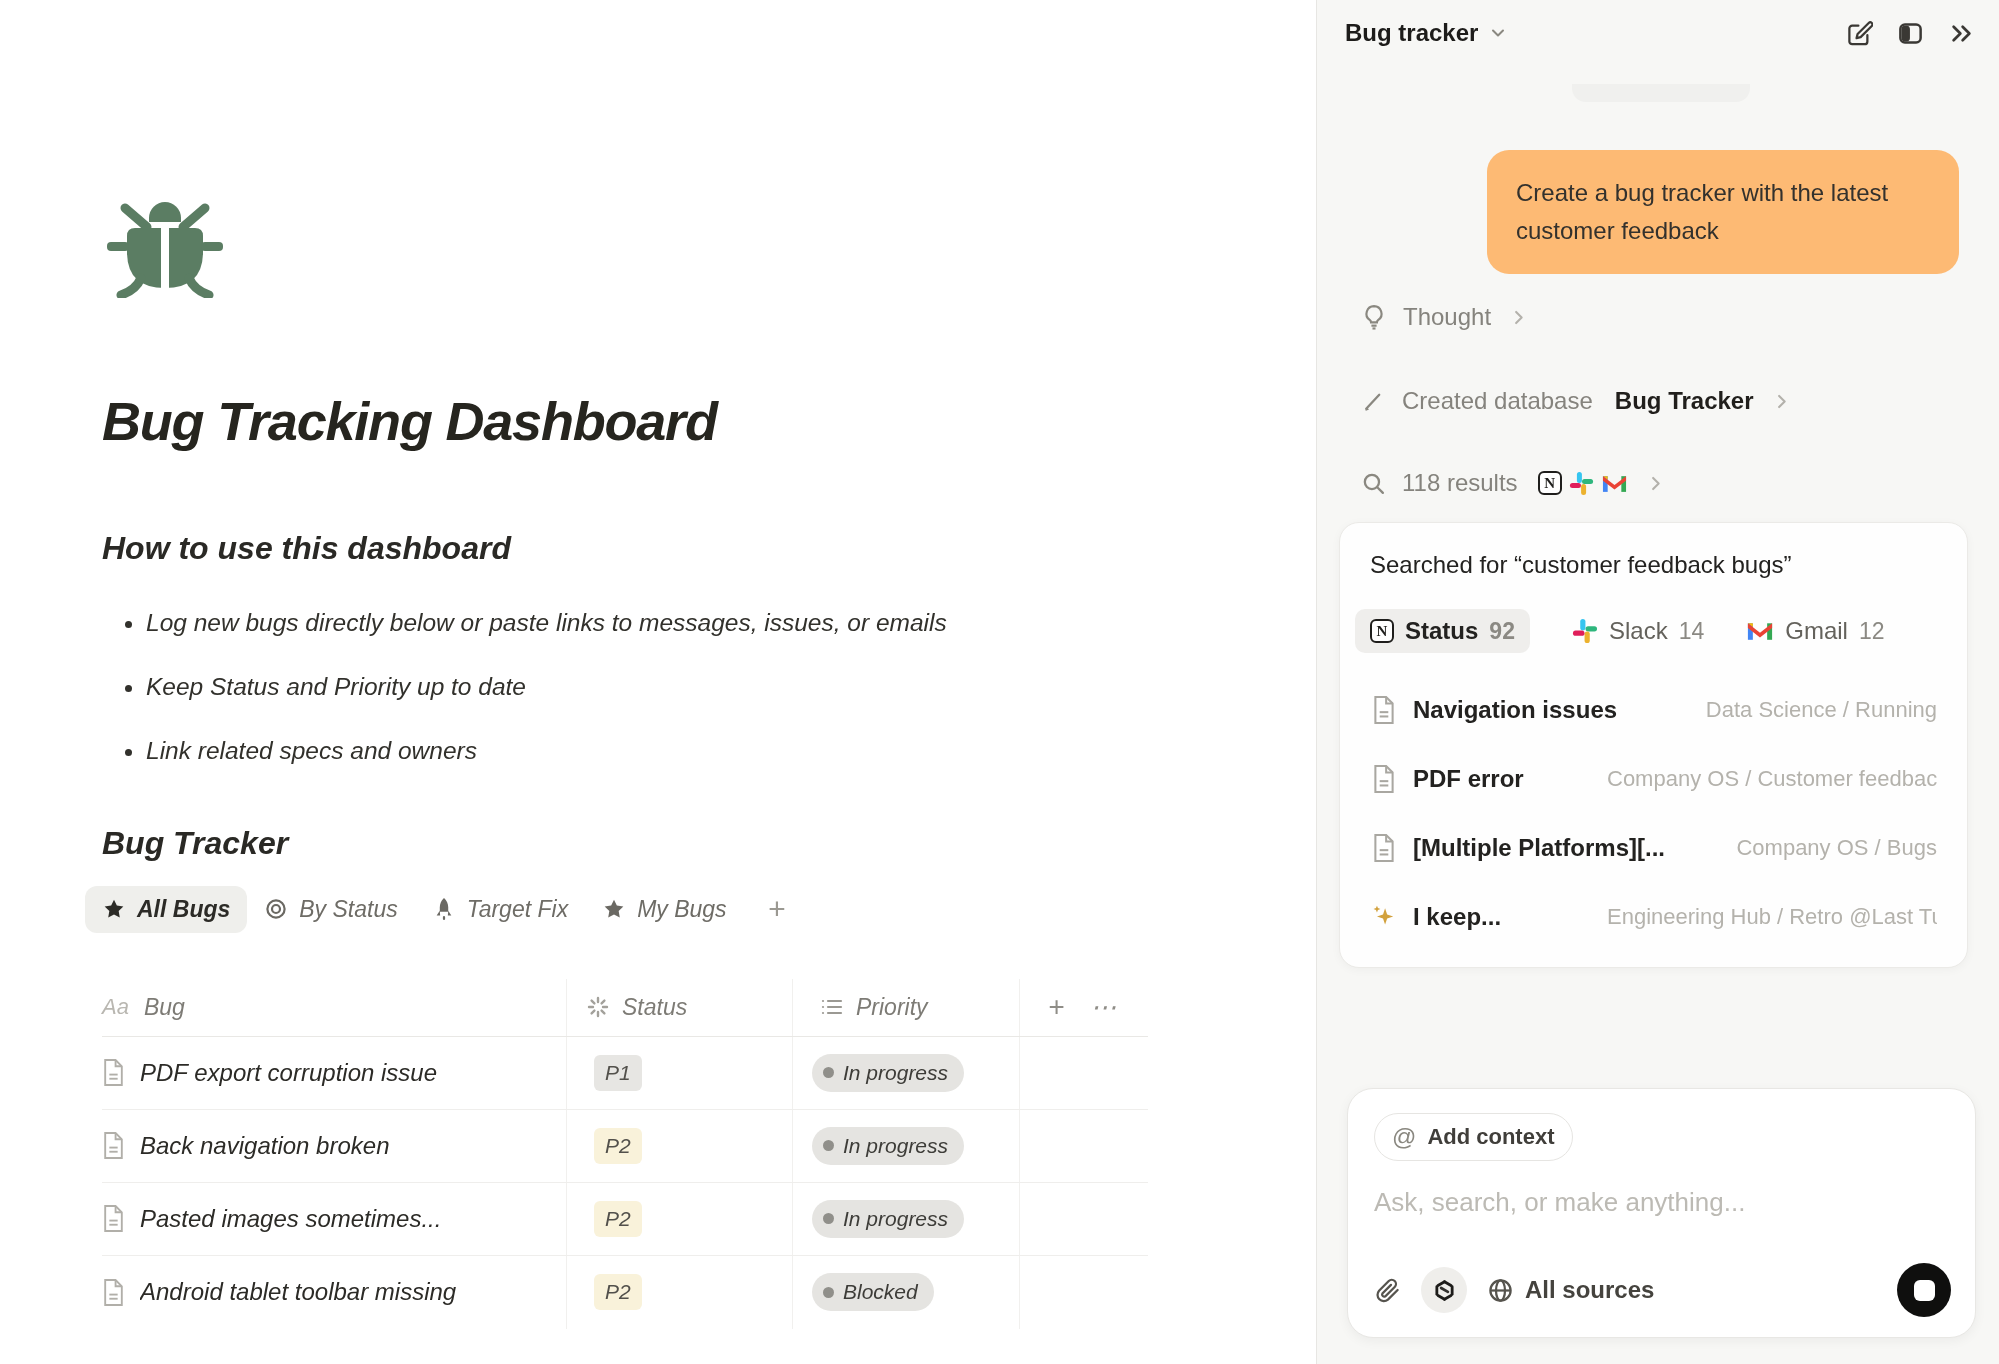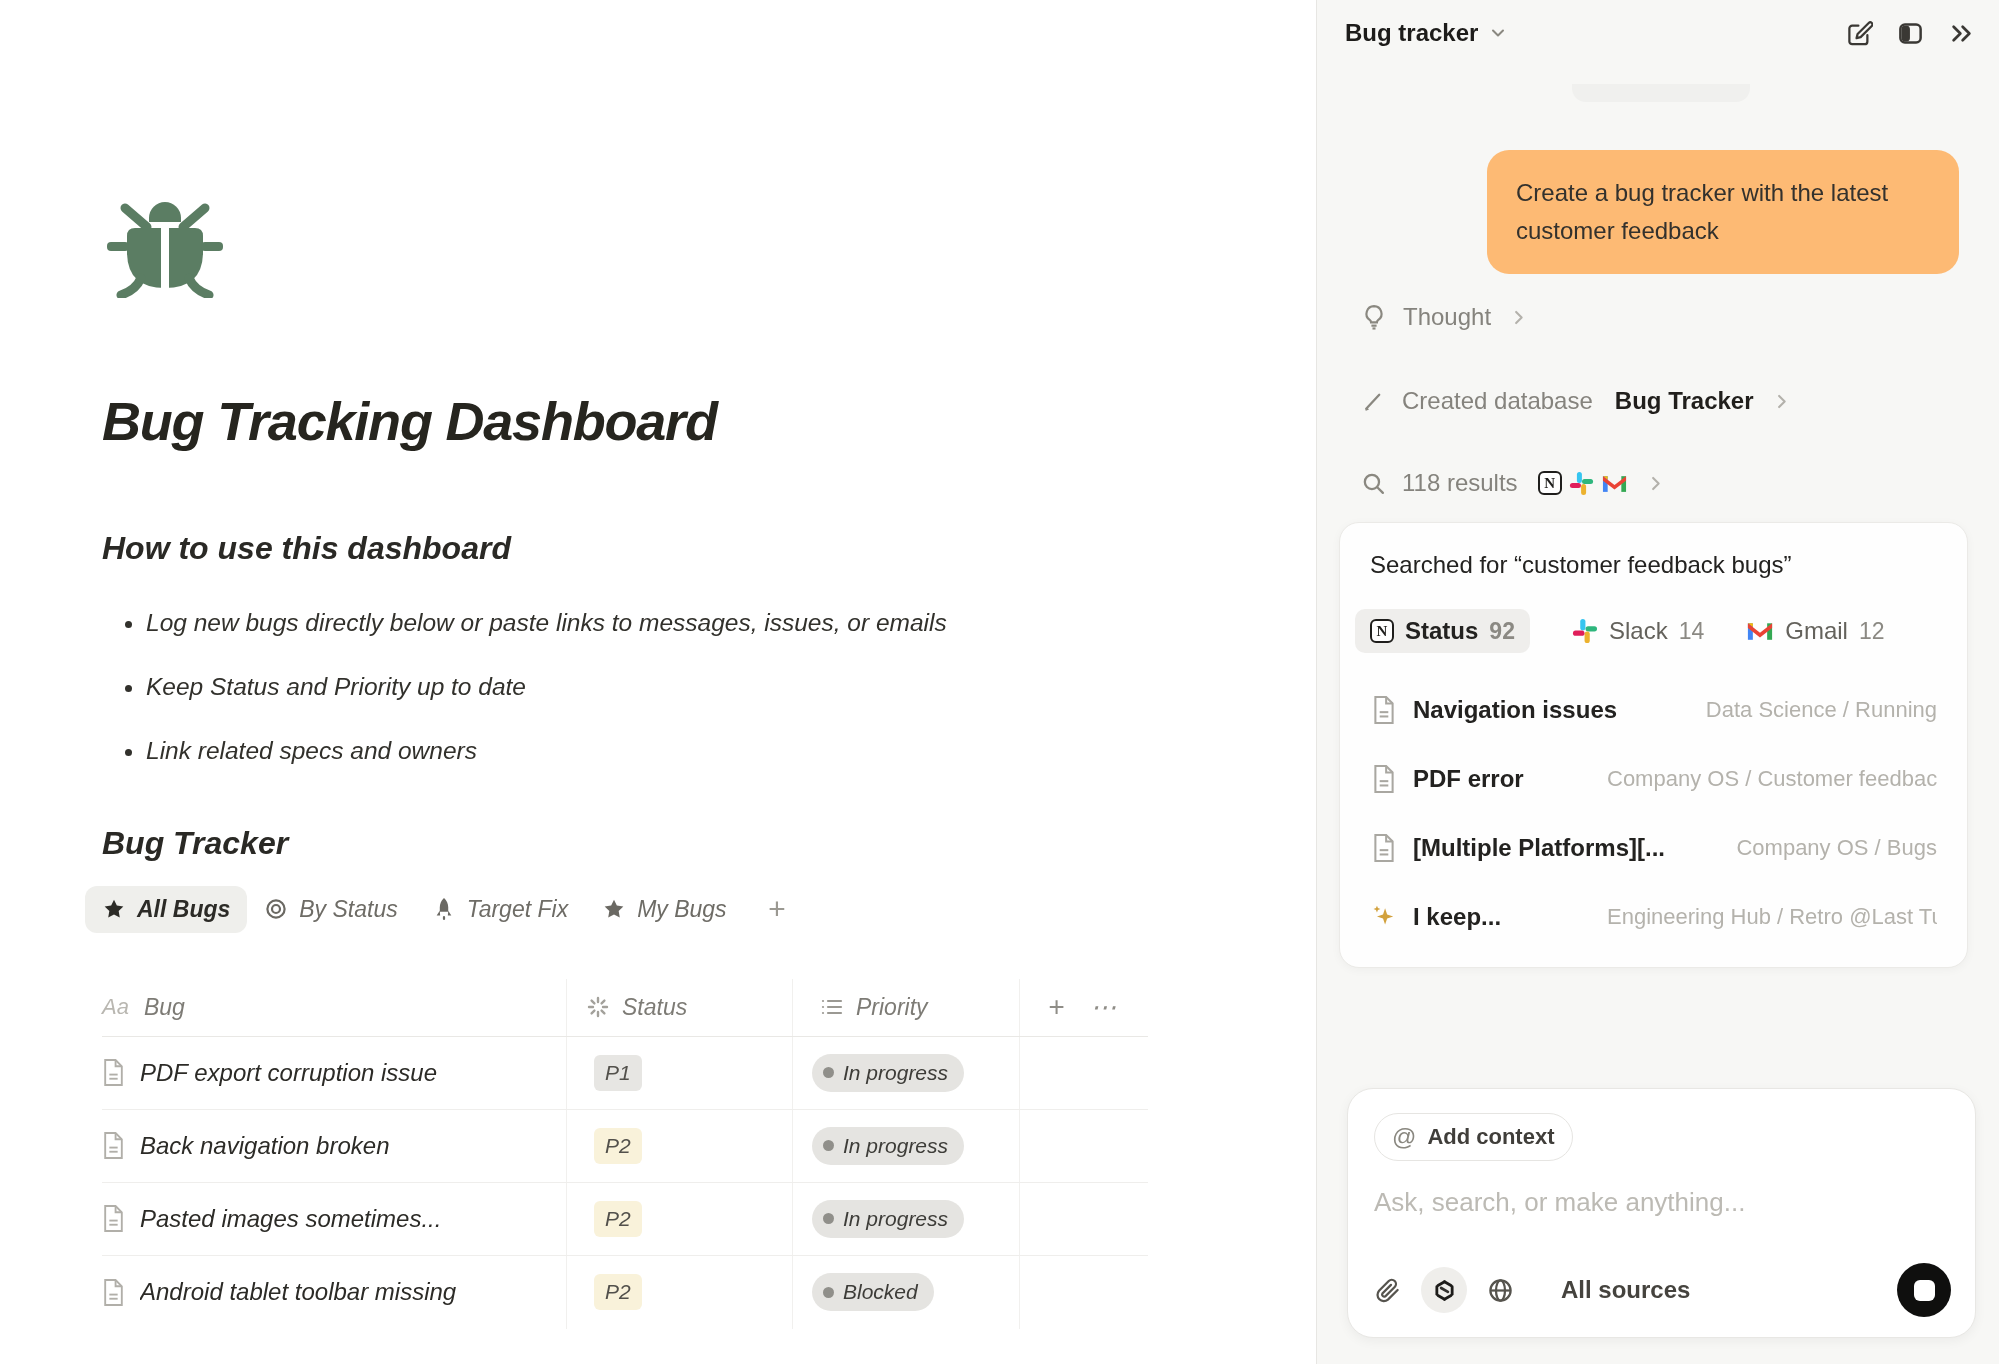--- a/index.html
+++ b/index.html
@@ -92,21 +92,21 @@
   .ctx-pill { display:inline-flex; align-items:center; gap:11px; border:1.5px solid #e6e5e2; border-radius:24px;
               padding:9px 17px; cursor:pointer; background:#fff; }
   .ctx-at { font-size:24px; color:#8a8880; }
   .ctx-label { font-size:22px; font-weight:600; color:#403e3a; }
   .composer-input { margin-top:26px; font-size:26px; color:#bcbab4; }
   .c-bottom { position:absolute; left:26px; right:24px; bottom:20px; display:flex; align-items:center; gap:20px; }
   .cicon { display:inline-flex; color:#56544e; cursor:pointer; }
   .openai-chip { width:46px; height:46px; border-radius:50%; background:#efeeeb; display:flex; align-items:center;
                  justify-content:center; color:#1d1c1a; cursor:pointer; }
   .sources { display:flex; align-items:center; gap:11px; cursor:pointer; color:#45433e; }
-  .sources .slbl { font-size:24px; font-weight:600; color:#45433e;margin-left:36px; }
+  .sources .slbl { font-size:24px; font-weight:600; color:#45433e; }
   .stop-btn { margin-left:auto; width:54px; height:54px; border-radius:50%; background:#0f0f0e; display:flex;
               align-items:center; justify-content:center; cursor:pointer; }
   .stop-sq { width:21px; height:21px; border-radius:6px; background:#ffffff; }
 
   .notion-badge { width:26px; height:26px; border:2.2px solid #1f1e1c; border-radius:6px; background:#fff;
                   display:inline-flex; align-items:center; justify-content:center;
                   font-family:"Liberation Serif", serif; font-weight:700; font-size:16px; color:#1f1e1c; }
   .notion-badge.sm { width:24px; height:24px; font-size:15px; border-width:2px; }
   svg { display:block; }
 </style>

